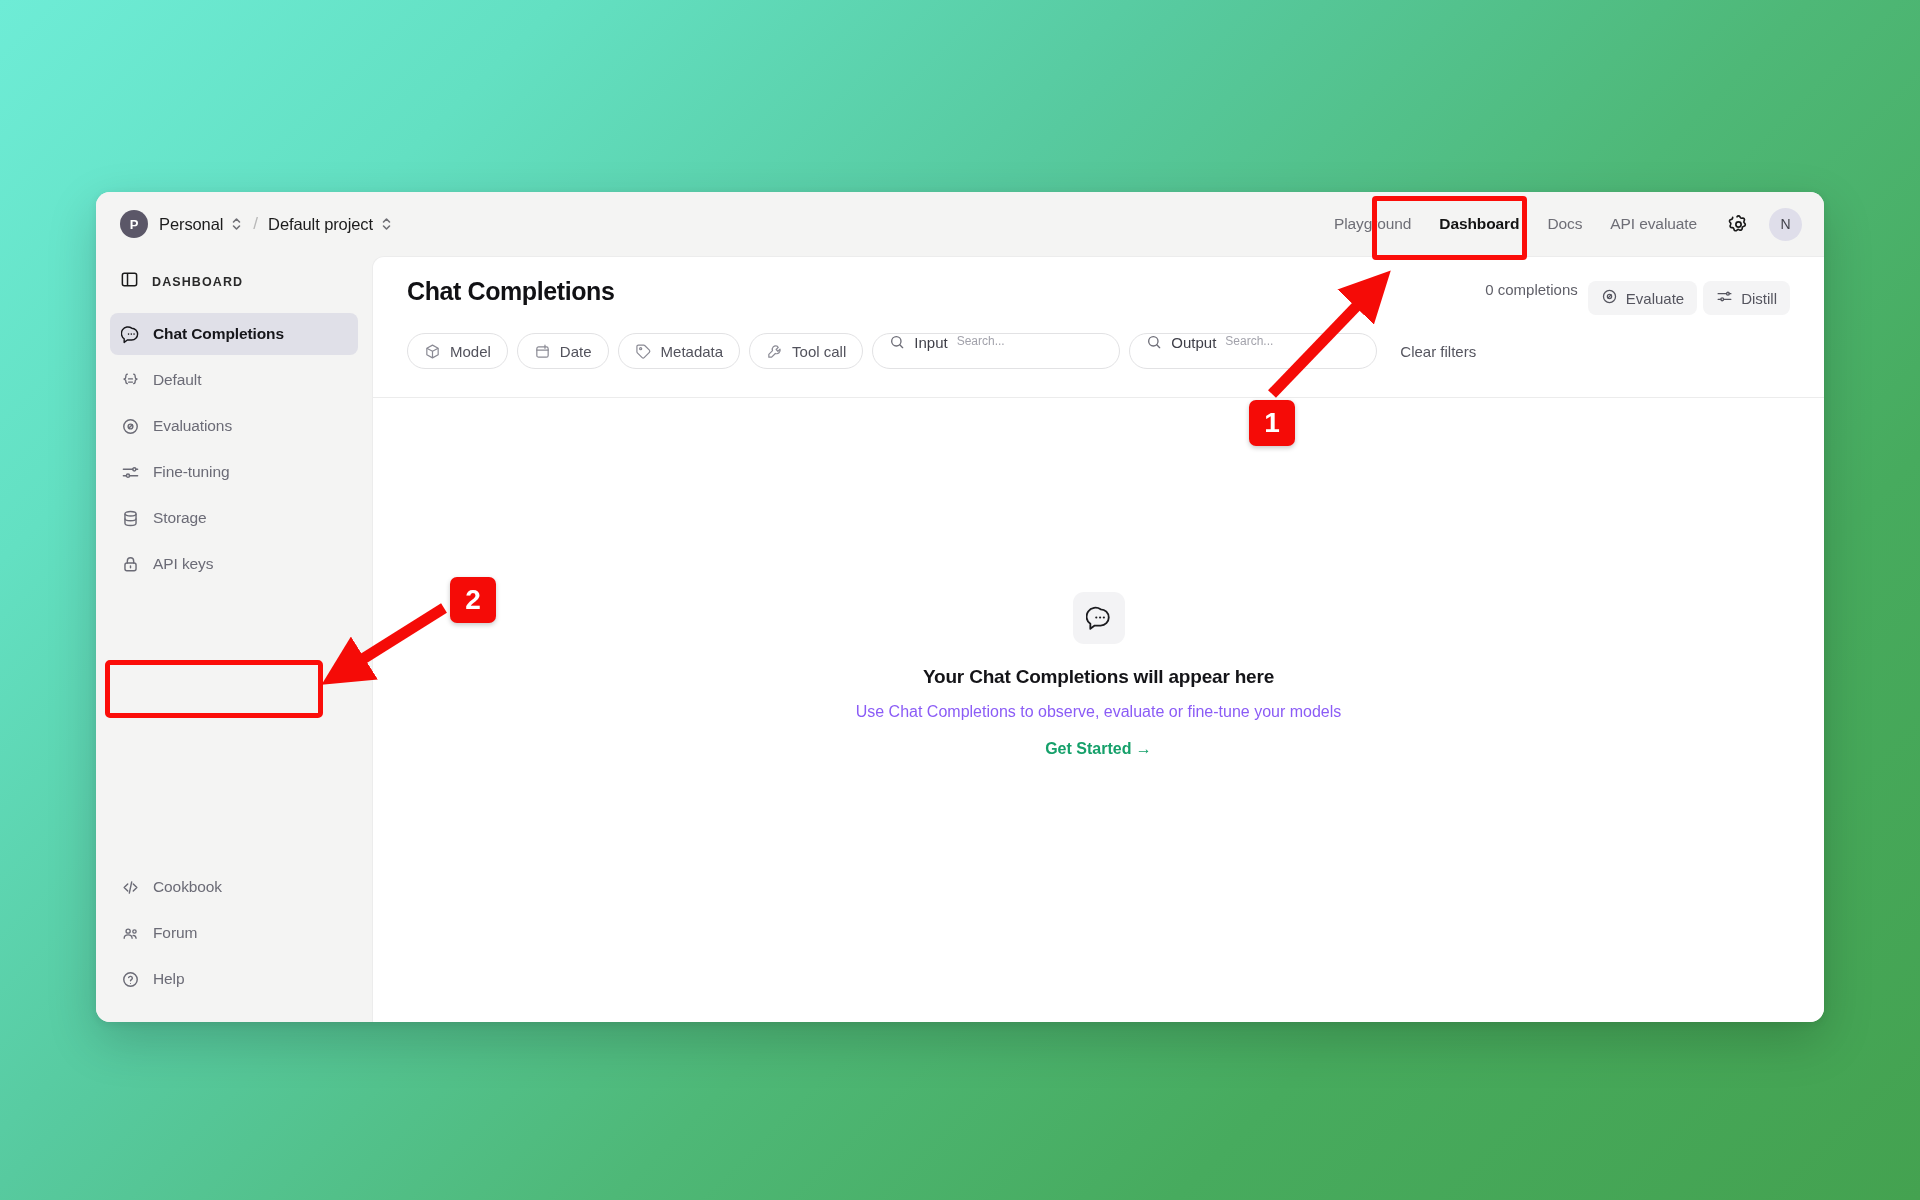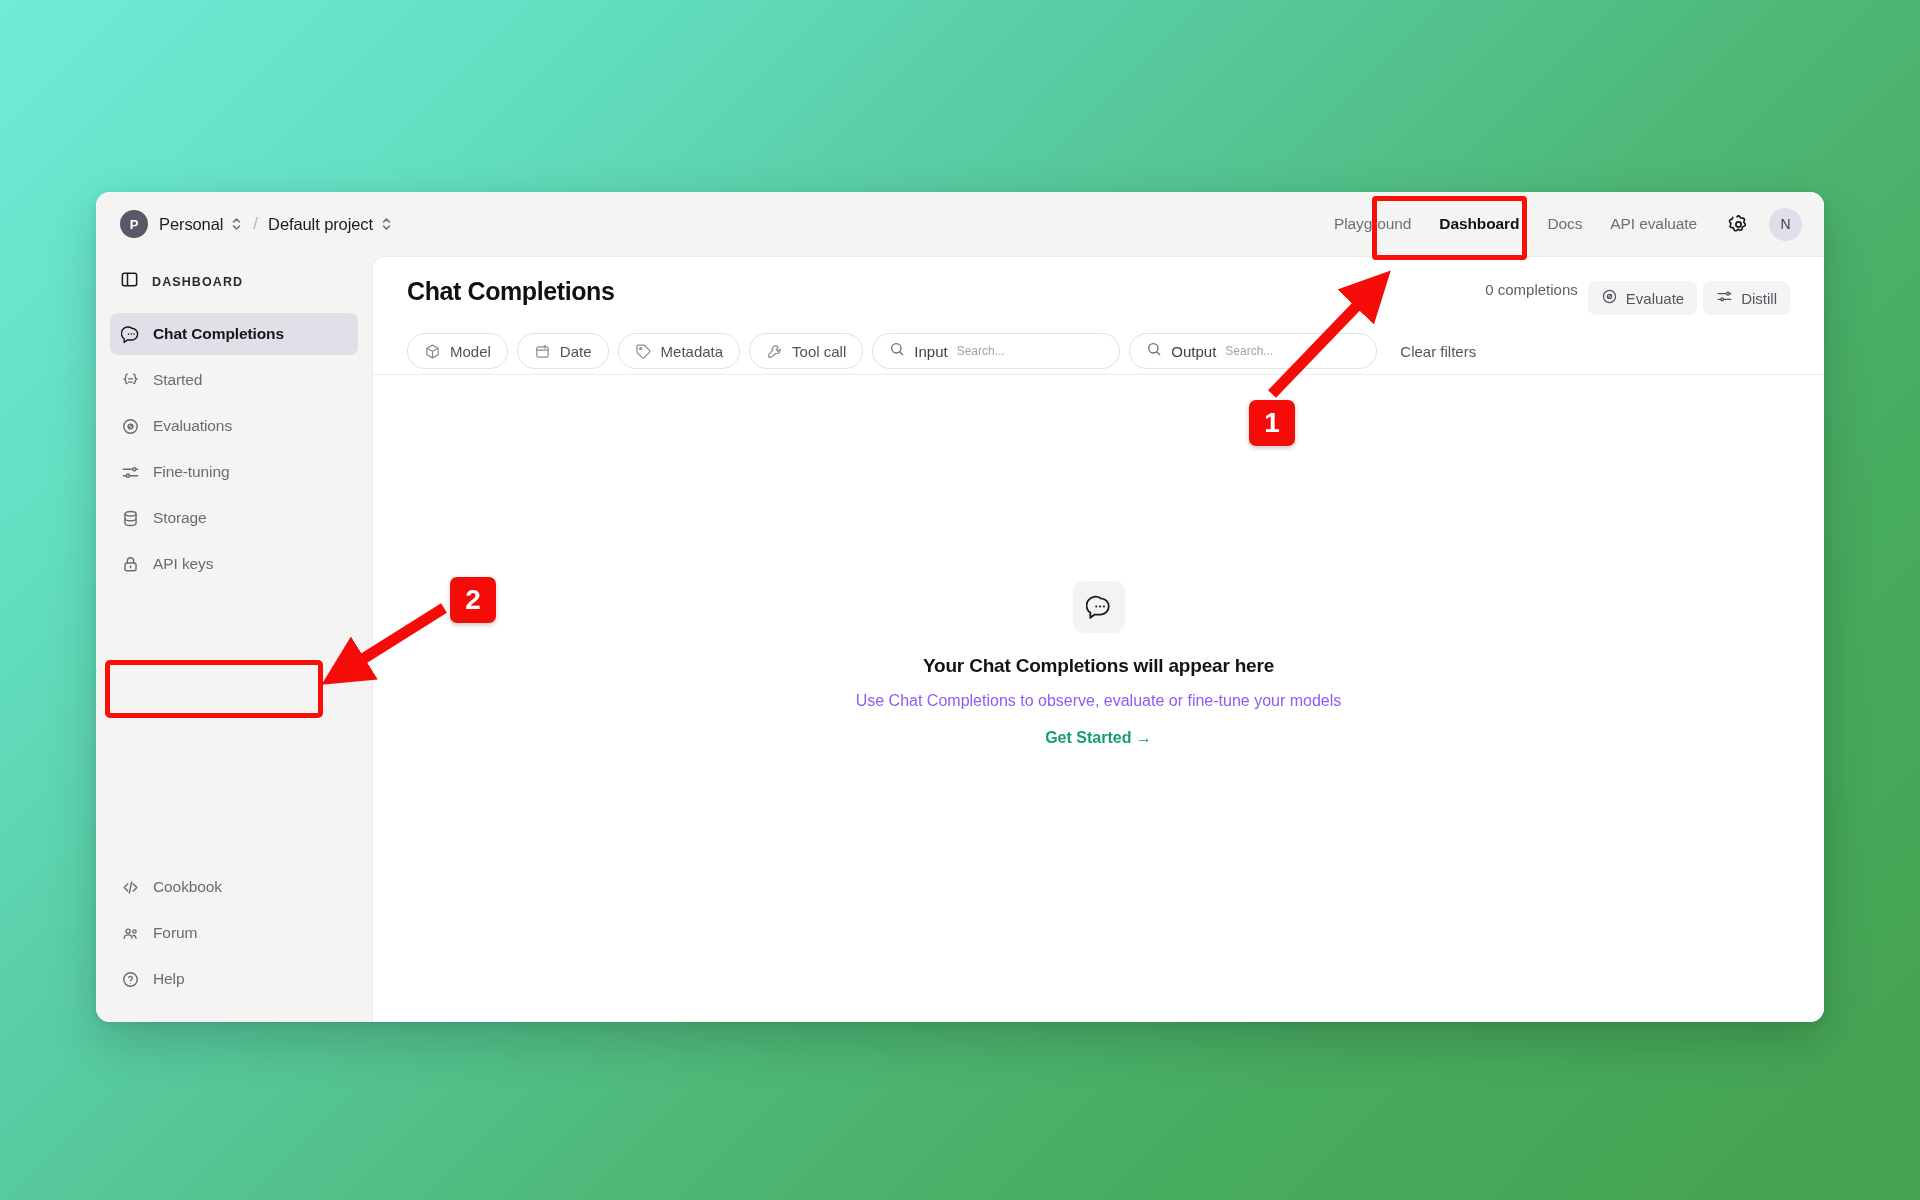--- a/index.html
+++ b/index.html
@@ -229,42 +229,42 @@
     color: #55555f;
     font-size: 15px;
     white-space: nowrap;
   }
 
   
   #filter-row {
     display: flex;
     align-items: center;
     gap: 9px;
-    padding: 18px 34px 5px 34px;
+    padding: 18px 34px 28px 34px;
     border-bottom: 1px solid #ececec;
   }
 
   .chip {
     display: flex;
     align-items: center;
     gap: 9px;
     height: 36px;
     padding: 0 16px;
     border: 1px solid #e2e2e4;
     border-radius: 18px;
     background: #fff;
     font-size: 15px;
     color: #52525c;
     white-space: nowrap;
   }
   .chip .ico { display: flex; color: #8a8a94; }
 
   .search-chip {
     display: flex;
-    align-items: center;
+    align-items: flex-start;
     gap: 9px;
     height: 36px;
     padding: 0 16px;
     border: 1px solid #e2e2e4;
     border-radius: 18px;
     background: #fff;
     width: 248px;
   }
   .search-chip .lbl {
     font-size: 15px;
@@ -444,21 +444,21 @@
 
 
       <div class="side-item">
         <span class="ico">
           <svg width="19" height="19" viewBox="0 0 24 24" fill="none" stroke="currentColor" stroke-width="1.7" stroke-linecap="round" stroke-linejoin="round">
             <path d="M8 4c-2 0-2 3-2 4s-1 2-2 2 2 1 2 2 0 4 2 4"></path>
             <path d="M16 4c2 0 2 3 2 4s1 2 2 2-2 1-2 2 0 4-2 4"></path>
             <path d="M9.5 10h5M9.5 14h5"></path>
           </svg>
         </span>
-        <span>Started</span>
+        <span>Default</span>
       </div>
 
       <div class="side-item">
         <span class="ico">
           <svg width="19" height="19" viewBox="0 0 24 24" fill="none" stroke="currentColor" stroke-width="1.8" stroke-linecap="round" stroke-linejoin="round">
             <circle cx="12" cy="12" r="8.5"></circle>
               <circle cx="12" cy="12" r="3"></circle>
               <path d="M14.3 9.7 10 14"></path>
           </svg>
         </span>

